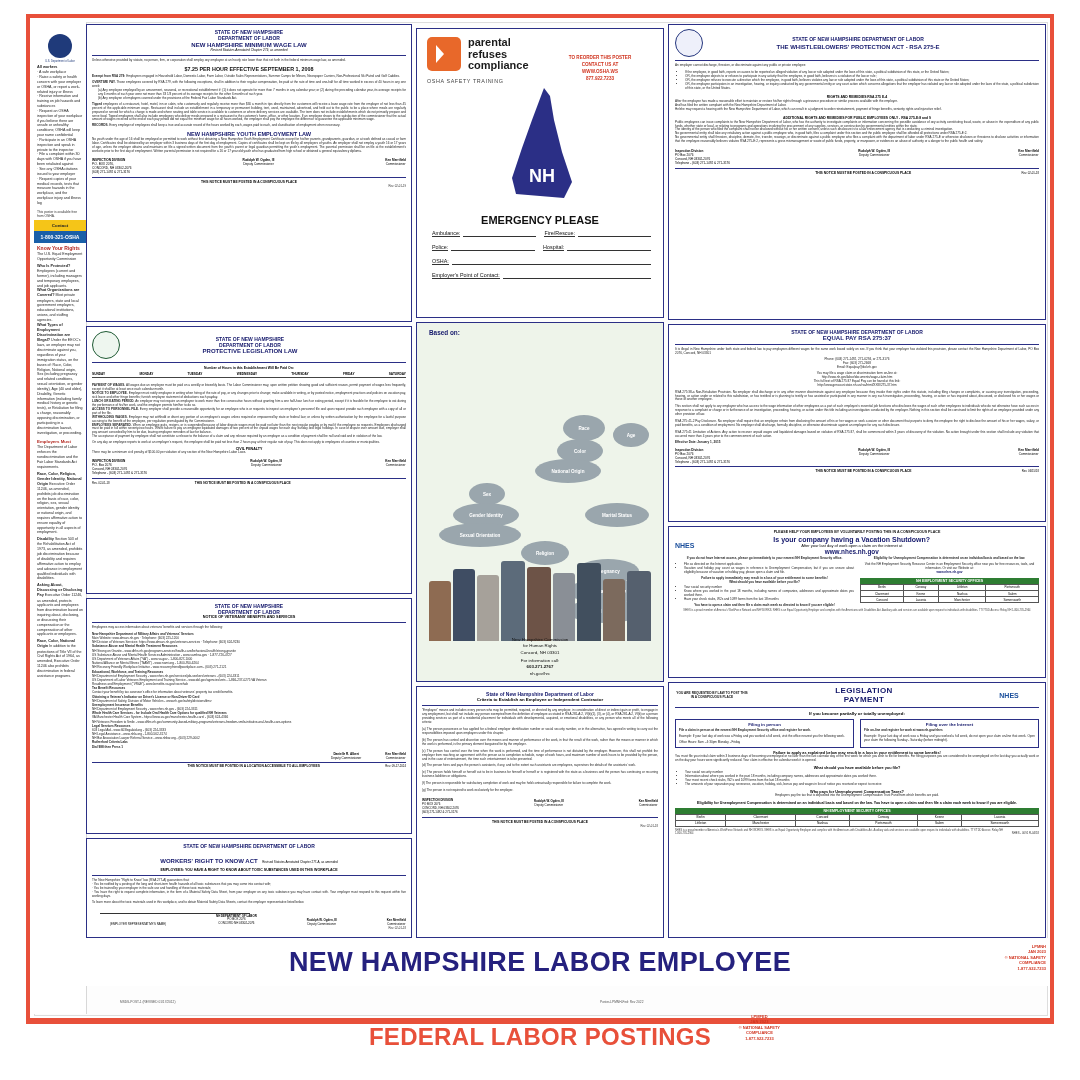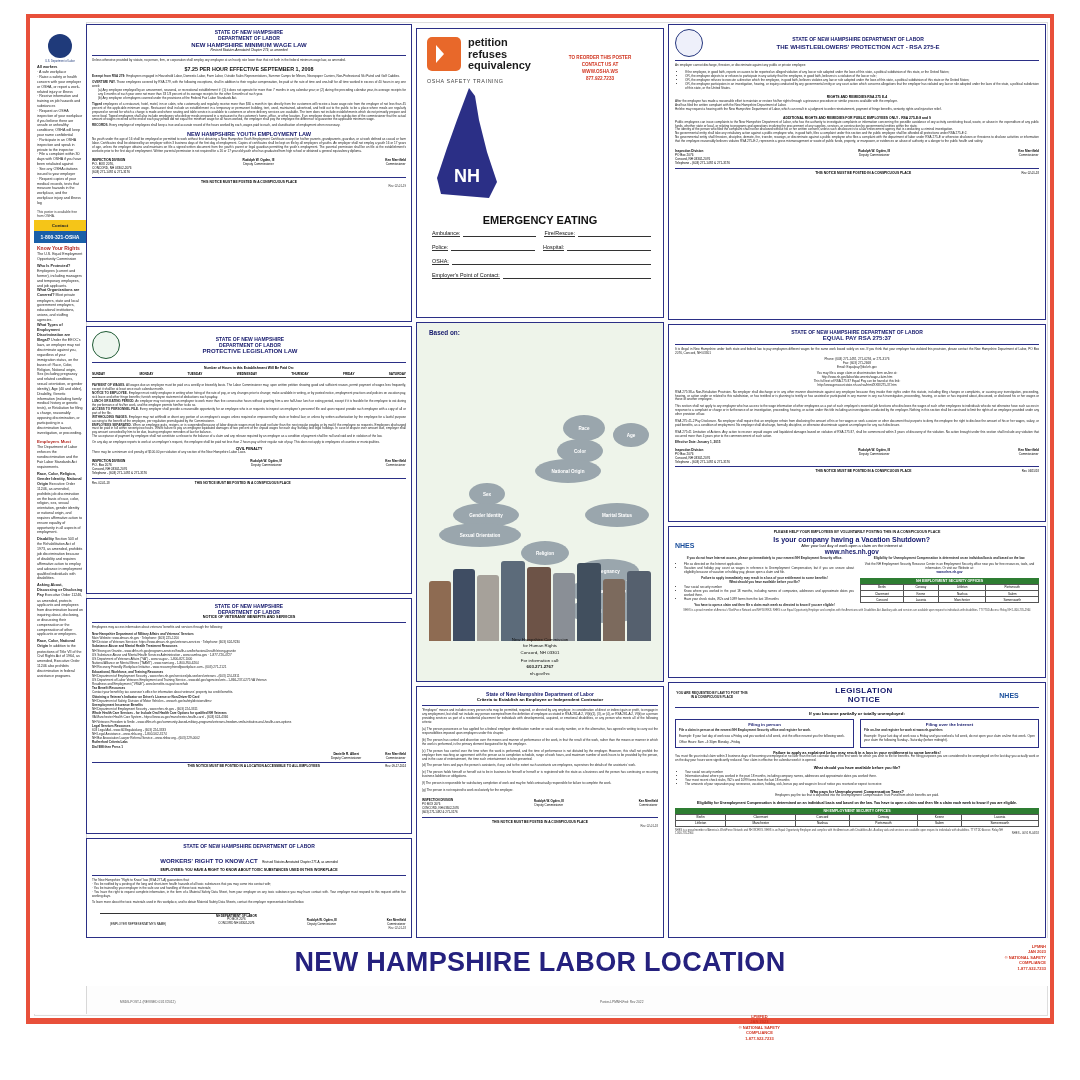--- a/index.html
+++ b/index.html
@@ -38,21 +38,21 @@
   .addr{font-size:3.1px;line-height:1.3;}
 
   
   .nsc{position:absolute;left:416px;top:28px;width:248px;height:290px;border:1px solid #2b2f86;background:#fff;box-sizing:border-box;}
   .nsc-top{display:flex;align-items:center;padding:8px 10px 4px;}
   .nsc-mark{width:34px;height:34px;background:#e8682a;border-radius:5px;position:relative;margin-right:7px;}
   .nsc-mark:after{content:"";position:absolute;left:9px;top:8px;width:0;height:0;border-left:8px solid #fff;border-top:9px solid transparent;border-bottom:9px solid transparent;}
   .nsc-name{font-size:11px;font-weight:bold;color:#1b1b1b;line-height:1.05;}
   .nsc-sub{font-size:5.4px;letter-spacing:.6px;color:#444;padding:2px 10px 0;}
   .nsc-reorder{position:absolute;right:8px;top:26px;width:110px;text-align:center;font-size:4.6px;color:#d0341f;font-weight:bold;line-height:1.5;}
-  .nsc-map{margin-top:2px;}
+  .nsc-map{text-align:center;margin-top:2px;}
   .nsc-emg{font-size:11px;font-weight:bold;text-align:center;color:#111;margin:6px 0 4px;}
   .emg-row{display:flex;justify-content:space-between;font-size:5.4px;padding:0 12px;margin-bottom:7px;color:#111;}
   .emg-row span{border-bottom:1px solid #333;flex:1;margin-left:3px;display:inline-block;}
 
   
   .disc{position:absolute;left:416px;top:322px;width:248px;height:360px;border:1px solid #2b2f86;background:#eef4ea;box-sizing:border-box;overflow:hidden;}
   .disc h2{font-size:10.5px;text-align:center;color:#14186b;margin:8px 6px 0;line-height:1.25;font-weight:bold;}
   .disc .based{font-size:6.4px;font-weight:bold;color:#14186b;margin:6px 0 0 12px;}
   .bubble{position:absolute;background:#9aa6ad;color:#fff;border-radius:50%;display:flex;align-items:center;justify-content:center;font-size:4.6px;font-weight:bold;text-align:center;}
   .disc-foot{position:absolute;left:0;bottom:4px;width:100%;text-align:center;font-size:4.4px;line-height:1.45;color:#111;}
@@ -303,39 +303,39 @@
         <div>Commissioner</div>
       </div>
     </div>
     <div class="rev">Rev. 02-01-18</div>
   </div>
 
   <div class="nsc">
     <div class="nsc-top">
       <div class="nsc-mark"></div>
       <div>
-        <div class="nsc-name">petition</div>
+        <div class="nsc-name">parental</div>
         <div class="nsc-name">refuses</div>
-        <div class="nsc-name">equivalency</div>
+        <div class="nsc-name">compliance</div>
       </div>
     </div>
     <div class="nsc-sub">OSHA SAFETY TRAINING</div>
     <div class="nsc-reorder">
       <div>TO REORDER THIS POSTER</div>
       <div>CONTACT US AT</div>
       <div>WWW.OSHA.WS</div>
       <div>877.922.7233</div>
     </div>
     <div class="nsc-map">
       <svg width="96" height="118" viewBox="0 0 96 118">
         <polygon points="52,2 40,34 30,62 20,92 24,108 72,112 80,96 70,66 62,34 58,10" fill="#2b2f86"></polygon>
         <text x="50" y="96" font-size="18" fill="#ffffff" font-family="Liberation Sans, sans-serif" font-weight="bold" text-anchor="middle">NH</text>
       </svg>
     </div>
-    <div class="nsc-emg">EMERGENCY EATING</div>
+    <div class="nsc-emg">EMERGENCY PLEASE</div>
     <div class="emg-row">
       <span style="flex:0 0 auto">Ambulance:</span>
         <span></span>
       <span style="flex:0 0 auto;margin-left:8px">Fire/Rescue:</span>
         <span></span>
     </div>
     <div class="emg-row">
       <span style="flex:0 0 auto">Police:</span>
         <span></span>
       <span style="flex:0 0 auto;margin-left:8px">Hospital:</span>
@@ -571,21 +571,21 @@
       </div>
     </div>
     <div style="font-size:2.6px;text-align:center;margin-top:2px;color:#444">NHES is a proud member of America's WorkForce Network and NH WORKS. NHES is an Equal Opportunity Employer and complies with the Americans with Disabilities Act. Auxiliary aids and services are available upon request to individuals with disabilities. TTY/TDD Access: Relay NH 1-800-735-2964</div>
   </div>
 
   <div class="panel" style="left:668px;top:682px;width:378px;height:256px;padding:3px 6px">
     <div style="display:flex;align-items:center;justify-content:space-between">
       <div style="font-size:3.2px;font-weight:bold;width:74px;text-align:center;color:#111">YOU ARE REQUESTED BY LAW TO POST THIS IN A CONSPICUOUS PLACE</div>
       <div class="center" style="flex:1">
         <div class="ui-head">LEGISLATION</div>
-        <div class="ui-head">NOTICE</div>
+        <div class="ui-head">PAYMENT</div>
       </div>
       <div class="nhes-logo" style="width:60px;text-align:center">NHES</div>
     </div>
     <div class="rule"></div>
     <div class="center bold" style="font-size:4.4px">If you become partially or totally unemployed:</div>
     <div class="twocol" style="margin-top:3px">
       <div class="boxed">
         <div class="center bold" style="font-size:4.4px;color:#14186b">Filing in person</div>
         <div class="tiny bold" style="margin-top:2px">File a claim in person at the nearest NH Employment Security office and register for work.</div>
         <div class="tiny" style="margin-top:2px">Example: If your last day of work was a Friday and you worked a full week, visit the office nearest you the following week.</div>
@@ -630,21 +630,24 @@
       </tr>
     </tbody>
       </table>
     <div style="display:flex;justify-content:space-between;align-items:flex-end;margin-top:2px">
       <div style="font-size:2.6px;color:#444;flex:1">NHES is a proud member of America's WorkForce Network and NH WORKS. NHES is an Equal Opportunity Employer and complies with the Americans with Disabilities Act. Auxiliary aids and services are available upon request to individuals with disabilities. TTY/TDD Access: Relay NH 1-800-735-2964</div>
       <div style="font-size:2.8px;color:#333;margin-left:6px">NHES - 0091 R-04/18</div>
     </div>
   </div>
 
   <div class="banner1">
-    <span>NEW HAMPSHIRE LABOR LOCATION</span>
+    <span>NEW HAMPSHIRE LABOR EMPLOYEE</span>
+  </div>
+  <div class="banner2">
+    <span>FEDERAL LABOR POSTINGS</span>
   </div>
   <div class="corner-right" style="white-space:pre-line">LPMNH
 JAN 2023
 © NATIONAL SAFETY
 COMPLIANCE
 1-877-922-7233</div>
   <div class="corner-right2" style="white-space:pre-line">LPMFED
 JAN 2023
 © NATIONAL SAFETY
 COMPLIANCE

